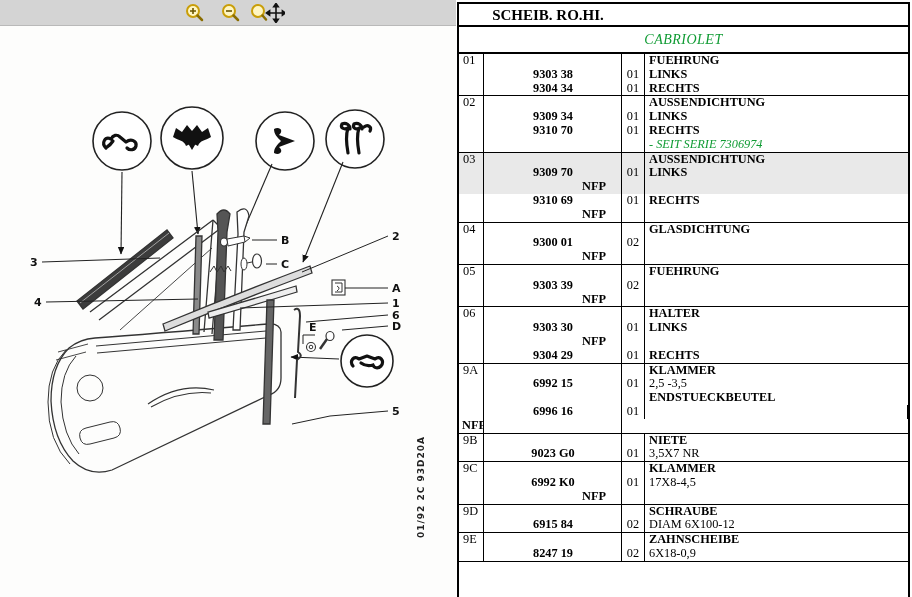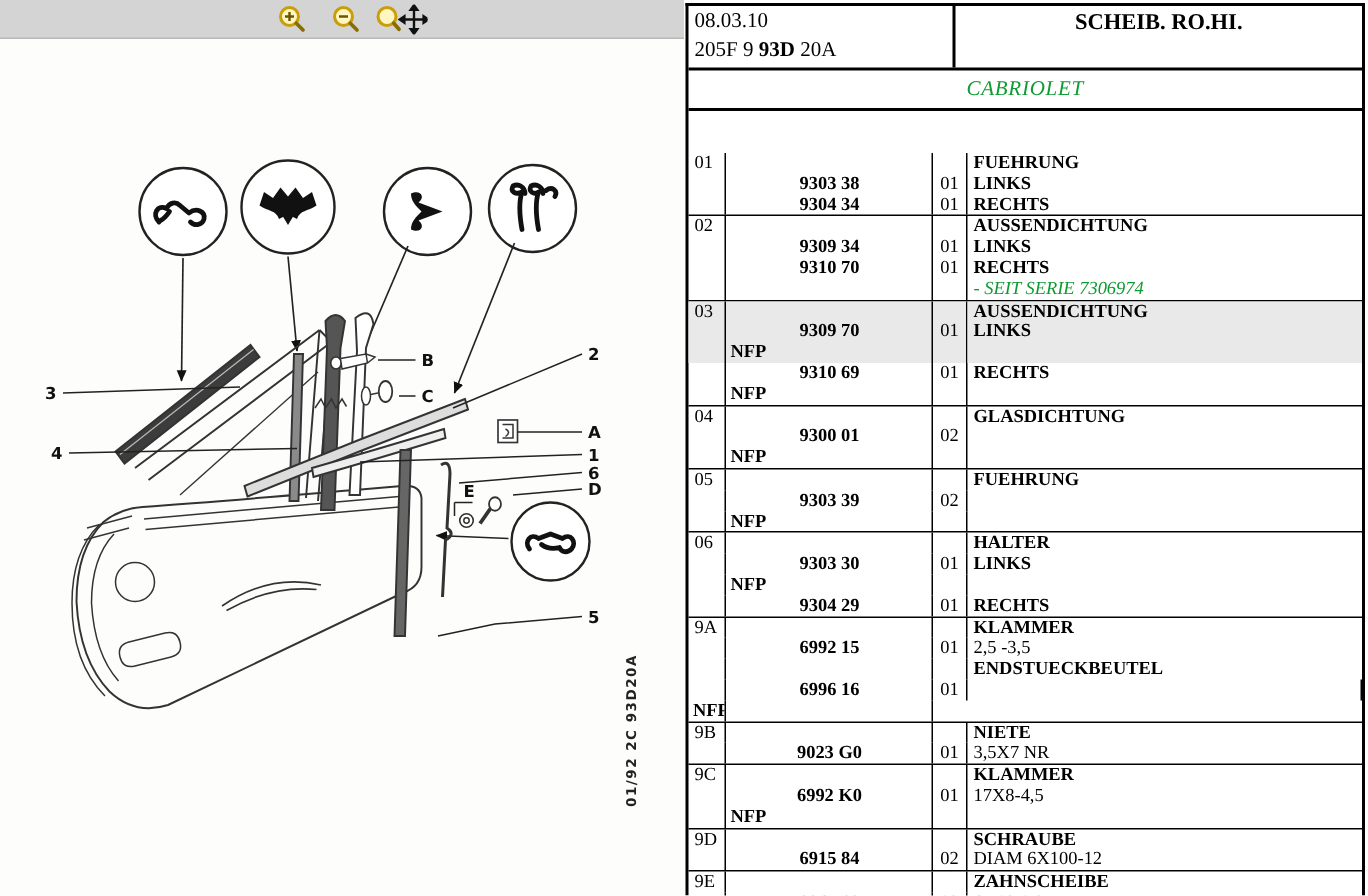--- a/index.html
+++ b/index.html
@@ -21,27 +21,27 @@
     position:absolute;left:457px;top:2px;width:453px;height:595px;
     box-sizing:border-box;border:2px solid #000;border-bottom:none;background:#fff;
   }
   .pheader{display:grid;grid-template-columns:178px 1fr;border-bottom:2px solid #000;}
   .ph-left{border-right:2px solid #000;padding:1px 4px 2px;font:14px/19px "Liberation Serif",serif;color:#000;}
   .ph-right{text-align:center;font-weight:bold;font-size:15px;line-height:19px;padding-top:2px;}
   .band{
     border-bottom:2px solid #000000;text-align:center;color:var(--green);
     font-style:italic;font-size:14px;padding:5px 0 4px;letter-spacing:.5px;
   }
-  .tbody{width:100%;margin-top:28px;}
+  .tbody{width:100%;}
   .row{display:grid;grid-template-columns:25px 138px 23px 1fr;border-bottom:1.8px solid #000;}
   .c{box-sizing:border-box;padding:0 2px;min-height:13.8px;
      font-size:12.3px;line-height:13.8px;white-space:nowrap;overflow:hidden;color:#000;}
   .ref {border-right:1.5px solid #000;padding-left:4px;}
   .part{border-right:1.5px solid #000;font-weight:bold;padding-left:3px;text-align:center;}
-  .part.nfpc{text-align:left;padding-right:15px;}
+  .part.nfpc{text-align:right;padding-right:15px;}
   .qty {border-right:1.5px solid #000;text-align:center;padding:0;}
   .desc{padding-left:4px;}
   .desc.b{font-weight:bold;}
   .desc.g{color:var(--green);font-style:italic;}
   .hl{background:var(--hl);}
   
   .dlabel{font:bold 11px "DejaVu Sans",sans-serif;fill:#111;}
   .plate{font:bold 9px "DejaVu Sans",sans-serif;fill:#222;letter-spacing:1px;}
 </style>
 </head>
@@ -183,24 +183,20 @@
           <path d="M17.5,10 L20.6,7.8 V12.2 Z"></path>
           <path d="M36.5,10 L33.4,7.8 V12.2 Z"></path>
         </g>
       </svg>
     </span>
   </div>
 </div>
 
 <div class="right-panel">
   <div class="pheader">
-    <div class="ph-left">
-      <div>08.03.10</div>
-      <div><span>205F 9 </span><b>93D</b><span> 20A</span></div>
-    </div>
     <div class="ph-right">
       <div>SCHEIB. RO.HI.</div>
     </div>
   </div>
   <div class="band">
     <span>CABRIOLET</span>
   </div>
   <div class="tbody">
       <div class="row">
         <div class="c ref">01</div>

